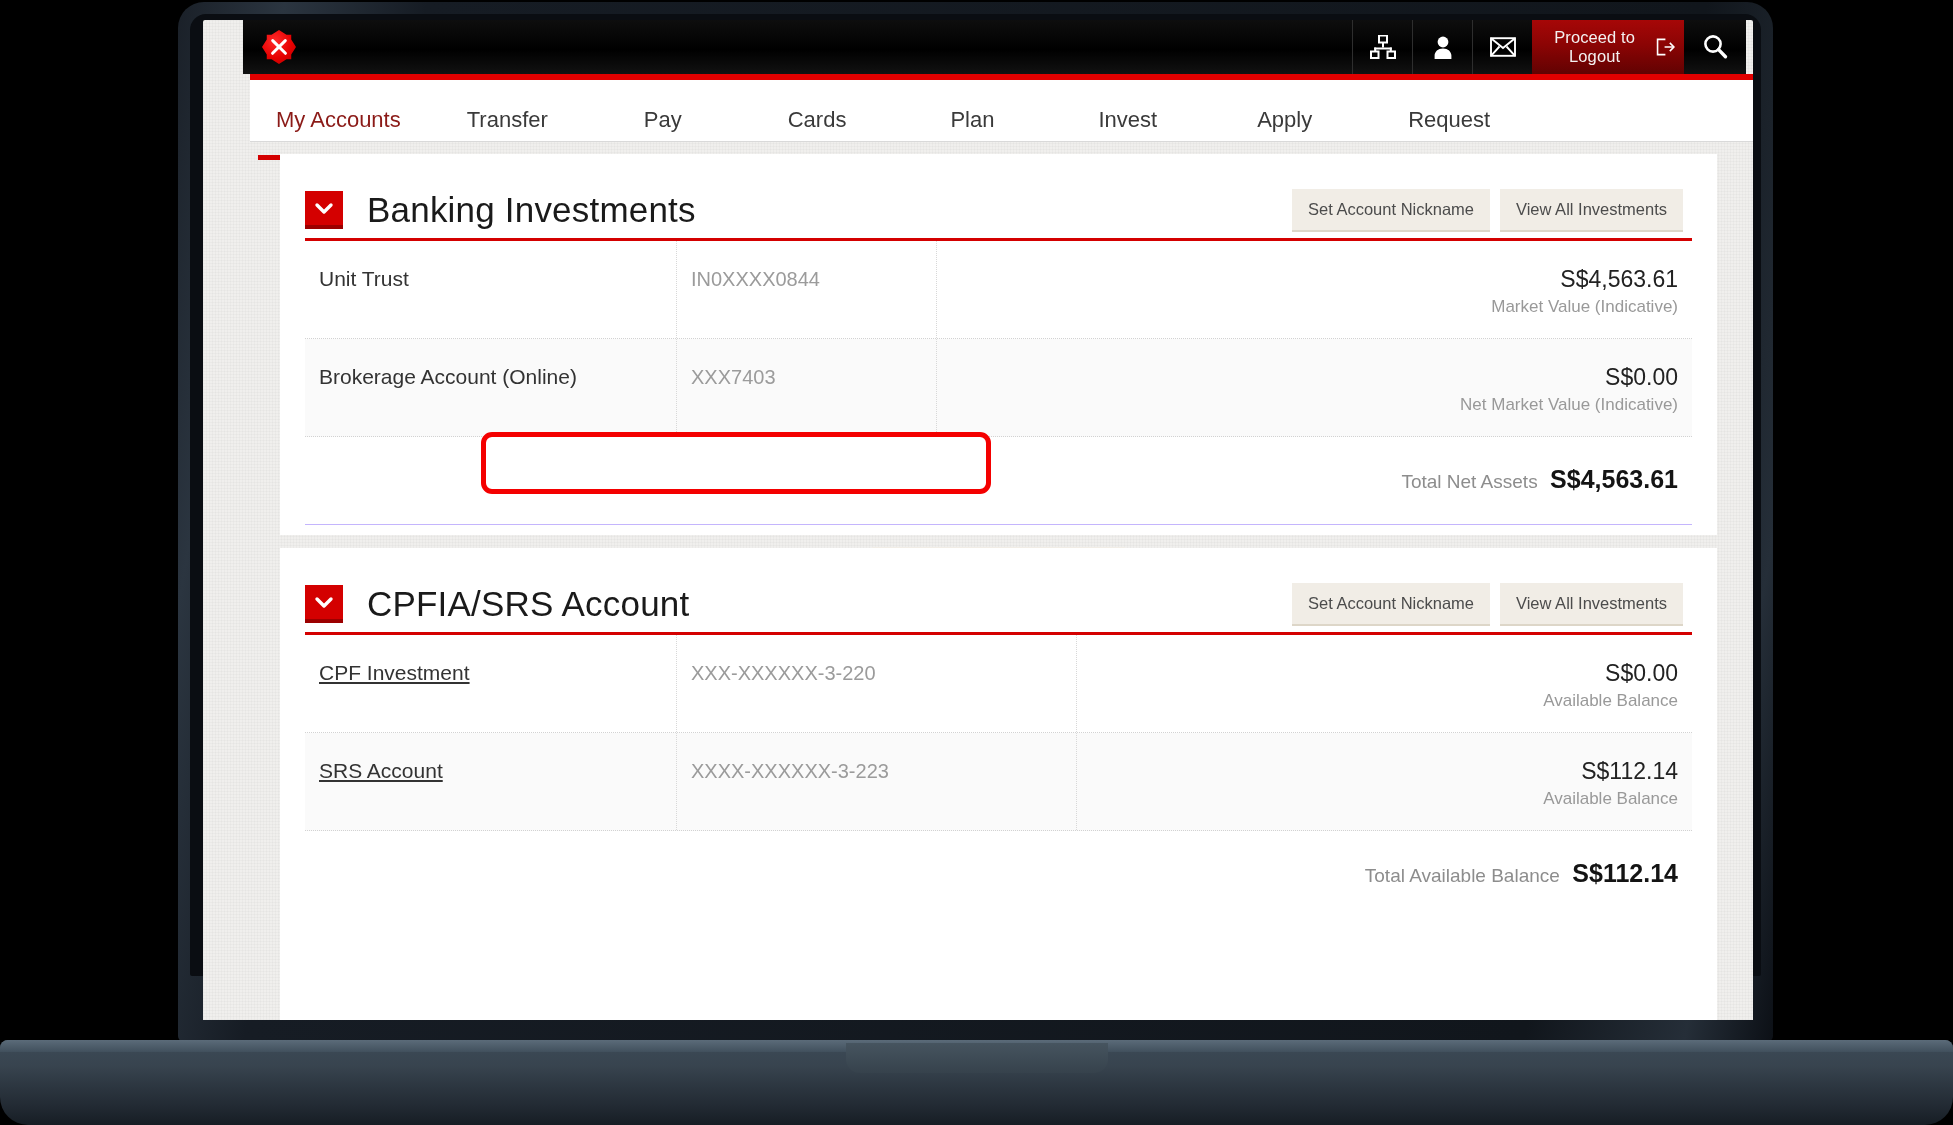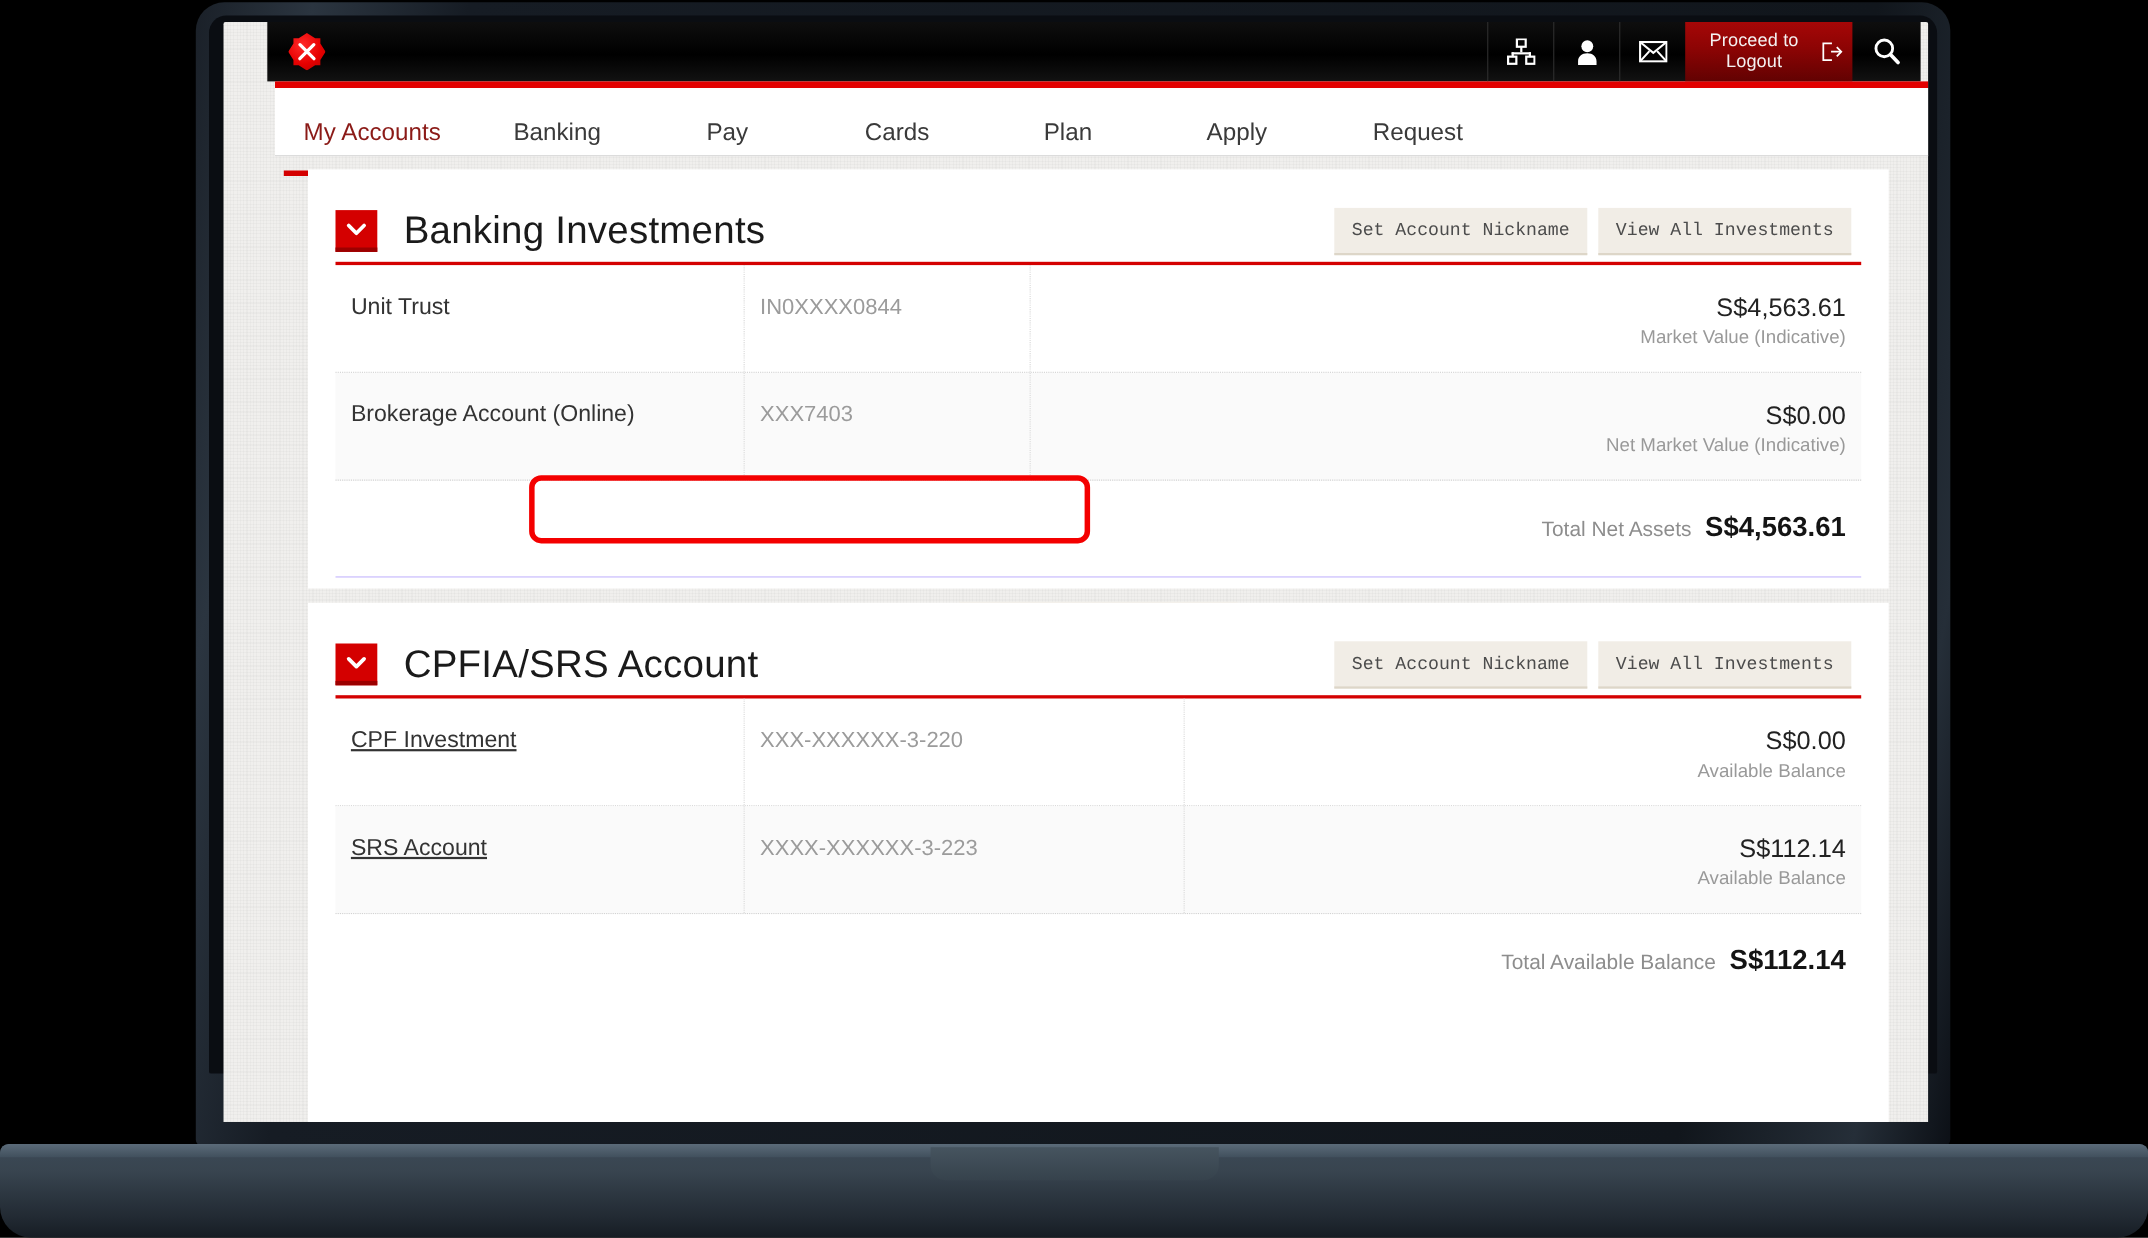--- a/index.html
+++ b/index.html
@@ -161,21 +161,21 @@
   }
   .card-title {
     margin-left: 24px;
     font-size: 35px; font-weight: 400; color: #1a1a1a;
     letter-spacing: .2px; white-space: nowrap;
   }
   .header-spacer { flex: 1; }
   .hdr-btn {
     background: #f1ede6;
     border: none; border-bottom: 2px solid #ddd6c8;
-    font-family: Liberation Mono, monospace;
+    font-family: Liberation Sans, sans-serif;
     font-size: 16.5px; color: #4c4c4c;
     padding: 11px 16px;
     margin-left: 10px;
     cursor: pointer; white-space: nowrap;
   }
 
   .hr-red {
     margin: 0 25px; height: 3px; background: #d40000;
   }
 
@@ -304,30 +304,33 @@
       </svg>
     </div>
   </div>
   <div id="topbar-redline"></div>
 
   <div id="navbar">
     <div class="nav-tab active">
       <span>My Accounts</span>
     </div>
     <div class="nav-tab" style="padding:0 40px;">
-      <span>Banking</span>
+      <span>Transfer</span>
     </div>
     <div class="nav-tab" style="padding:0 56px;">
       <span>Pay</span>
     </div>
     <div class="nav-tab" style="padding:0 50px;">
       <span>Cards</span>
     </div>
     <div class="nav-tab" style="padding:0 54px;">
       <span>Plan</span>
+    </div>
+    <div class="nav-tab" style="padding:0 50px;">
+      <span>Invest</span>
     </div>
     <div class="nav-tab" style="padding:0 50px;">
       <span>Apply</span>
     </div>
     <div class="nav-tab" style="padding:0 46px;">
       <span>Request</span>
     </div>
   </div>
 
   <div id="content">

